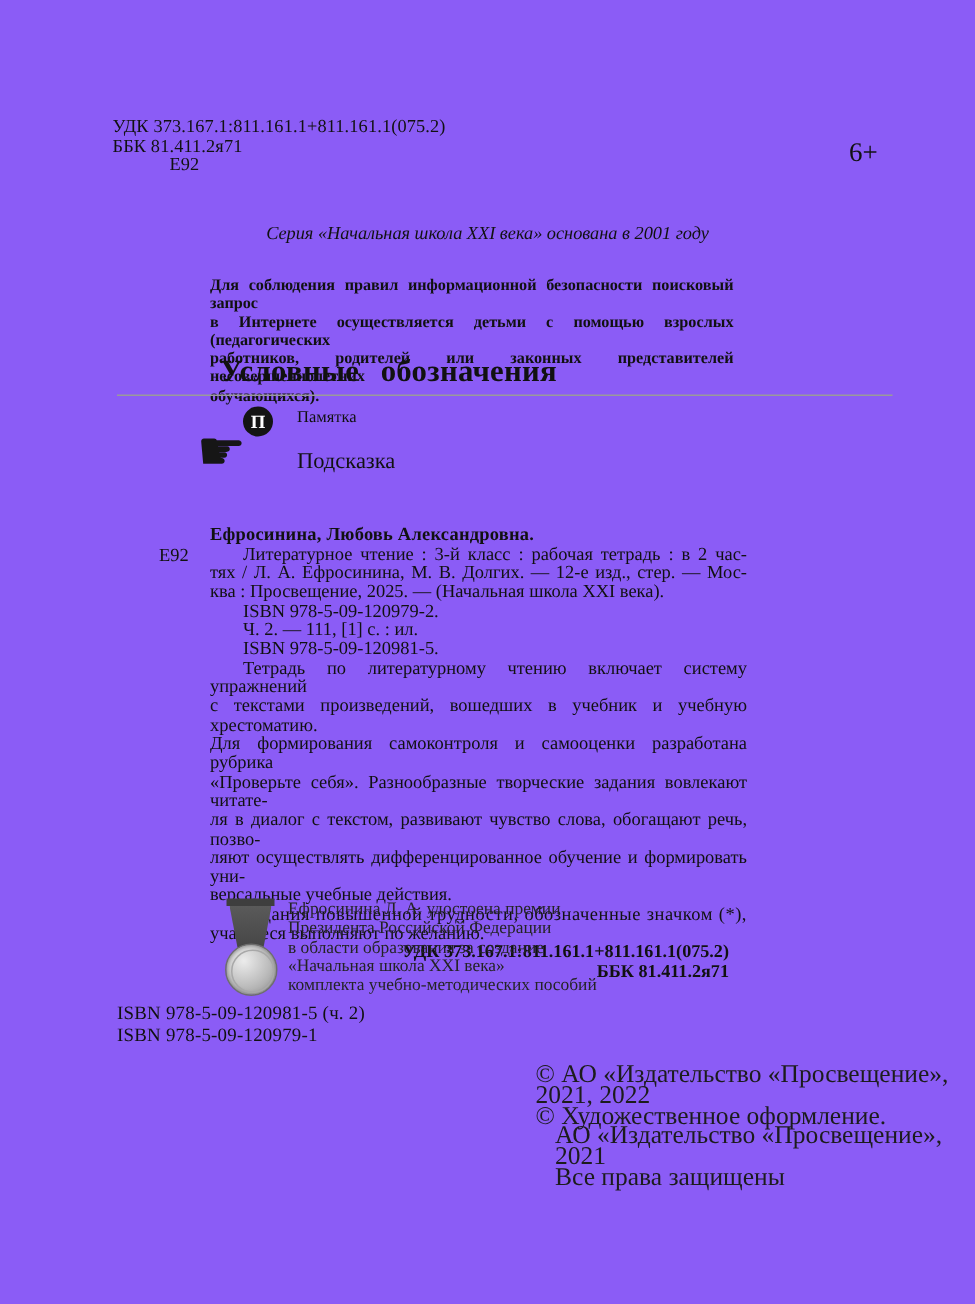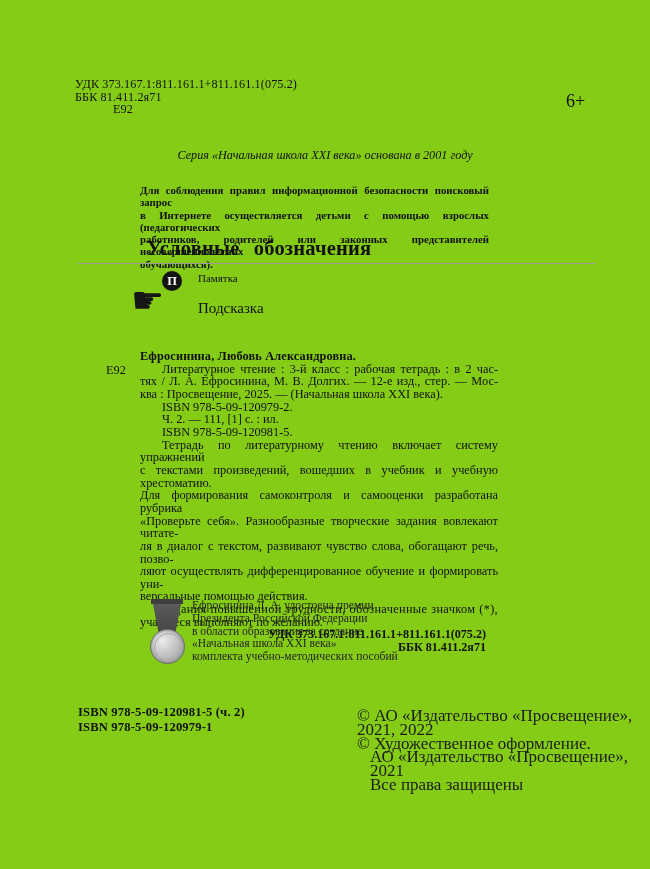--- a/index.html
+++ b/index.html
@@ -1,18 +1,18 @@
 <!DOCTYPE html>
 <html lang="ru"><head>
 <meta charset="utf-8">
 <style>
   html,body{margin:0;padding:0;background:#e9e9e9;}
   .page{
     position:relative;width:650px;height:869px;margin:0 auto;
-    background:#84cc16;color:#111;
+    background:#8b5cf6;color:#111;
     font-family:"Liberation Serif","DejaVu Serif",serif;
     overflow:hidden;
   }
   .abs{position:absolute;}
   
   .udk-top{left:75px;top:78px;font-size:12.2px;line-height:12.6px;letter-spacing:.1px;}
   .udk-top .code{padding-left:38px;}
   
   .age-badge{left:566px;top:92px;font-size:18px;line-height:18px;}
   
@@ -41,21 +41,21 @@
   .medal .ribbon{position:absolute;left:4px;top:5px;width:28px;height:29px;
                  background:linear-gradient(180deg,#5a5a5a,#454545);
                  clip-path:polygon(0 0,100% 0,80% 100%,20% 100%);}
   .medal .disc{position:absolute;left:1px;top:30px;width:33px;height:33px;border-radius:50%;
                background:radial-gradient(circle at 35% 32%,#ececec,#bcbcbc 55%,#8e8e8e);
                border:1.5px solid #6e6e6e;box-shadow:inset 0 0 3px #777;}
   .medal .disc-inner{position:absolute;left:5px;top:34px;width:27px;height:27px;border-radius:50%;
                border:1px solid #a8a8a8;}
   .award-text{left:192px;top:600px;font-size:11.6px;line-height:12.8px;color:#242424;}
   
-  .isbn-bottom{left:78px;top:705px;font-weight:bold;font-size:12.6px;line-height:14.6px;letter-spacing:.15px;}
+  .isbn-bottom{left:78px;top:668px;font-weight:normal;font-size:12.6px;line-height:14.6px;letter-spacing:.15px;}
   .copyright{left:357px;top:709px;font-size:17px;line-height:13.8px;color:#1c1c1c;}
   .copyright .ind{padding-left:13px;}
 </style>
 </head>
 <body>
 
 <div class="page">
 
   <div class="abs udk-top">
     <div>УДК  373.167.1:811.161.1+811.161.1(075.2)</div>
@@ -92,21 +92,21 @@
     <div>ква : Просвещение, 2025. — (Начальная школа XXI века).</div>
     <div class="indent">ISBN 978-5-09-120979-2.</div>
     <div class="indent">Ч. 2. — 111, [1] с. : ил.</div>
     <div class="indent">ISBN 978-5-09-120981-5.</div>
     <div class="indent jl">Тетрадь по литературному чтению включает систему упражнений</div>
     <div class="jl">с текстами произведений, вошедших в учебник и учебную хрестоматию.</div>
     <div class="jl">Для формирования самоконтроля и самооценки разработана рубрика</div>
     <div class="jl">«Проверьте себя». Разнообразные творческие задания вовлекают читате-</div>
     <div class="jl">ля в диалог с текстом, развивают чувство слова, обогащают речь, позво-</div>
     <div class="jl">ляют осуществлять дифференцированное обучение и формировать уни-</div>
-    <div>версальные помощью действия.</div>
+    <div>версальные учебные действия.</div>
     <div class="indent jl spread">Задания повышенной трудности, обозначенные значком (*),</div>
     <div>учащиеся выполняют по желанию.</div>
     <div class="udk-footer">УДК 373.167.1:811.161.1+811.161.1(075.2)</div>
     <div class="udk-footer">ББК 81.411.2я71</div>
   </div>
 
   <div class="abs medal">
     <div class="bar"></div>
     <div class="ribbon"></div>
     <div class="disc"></div>

